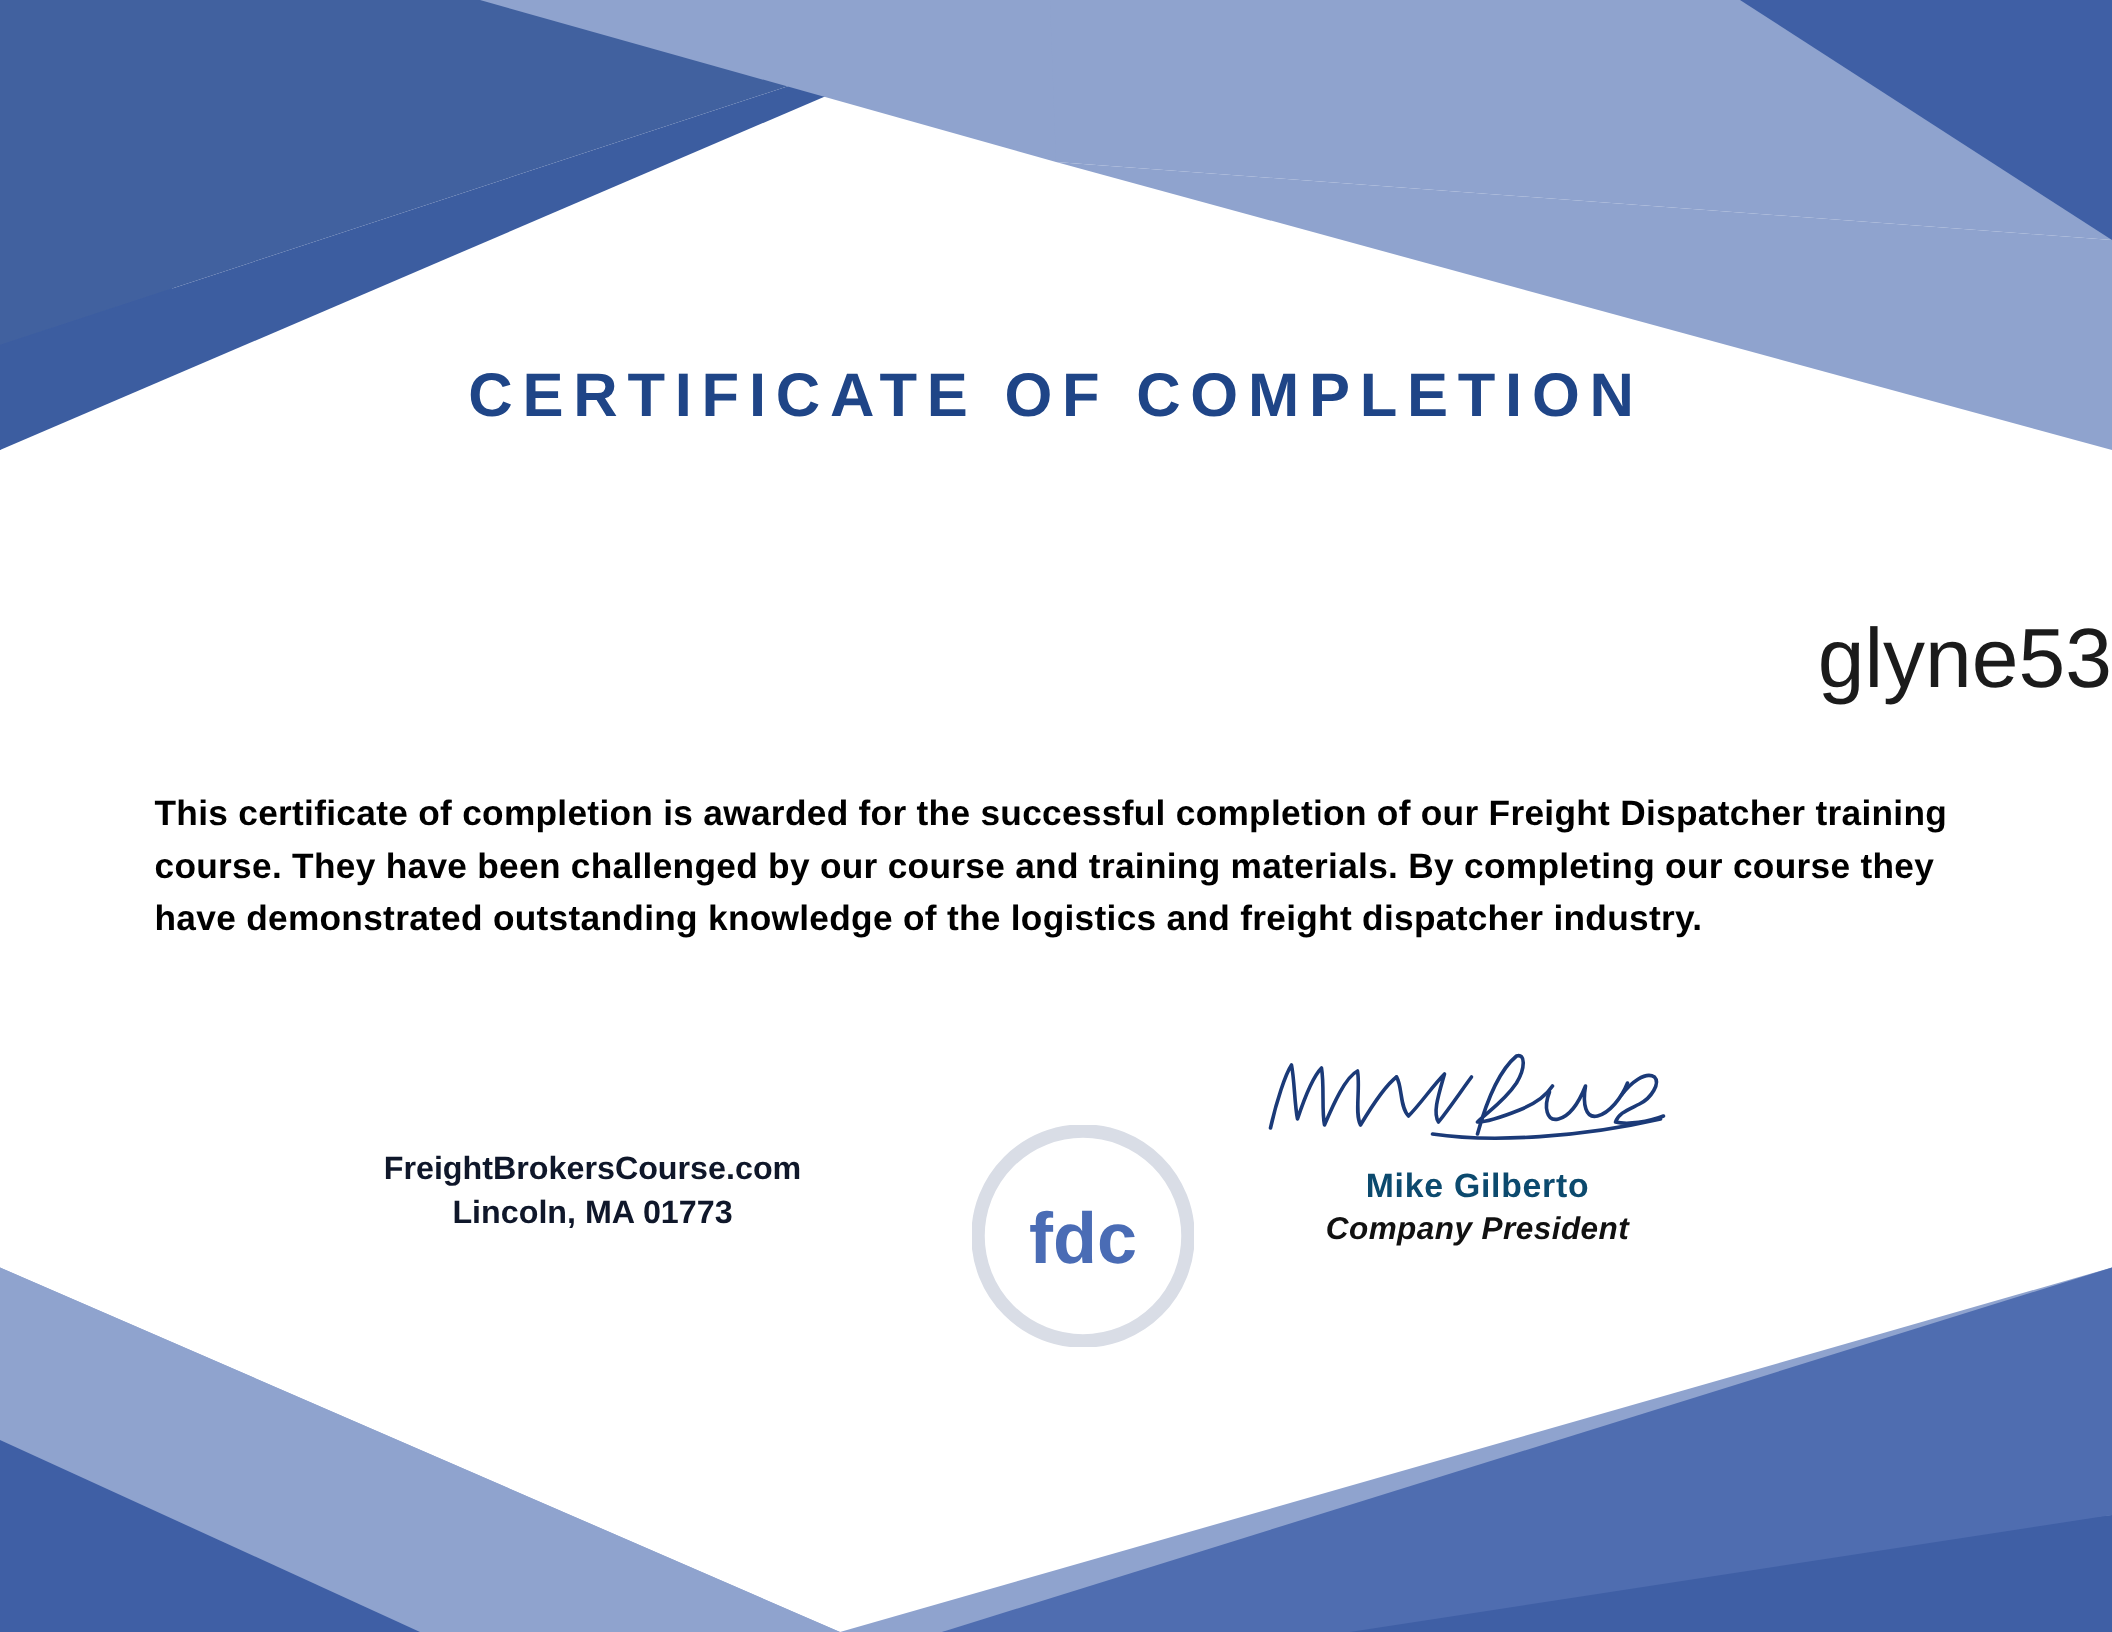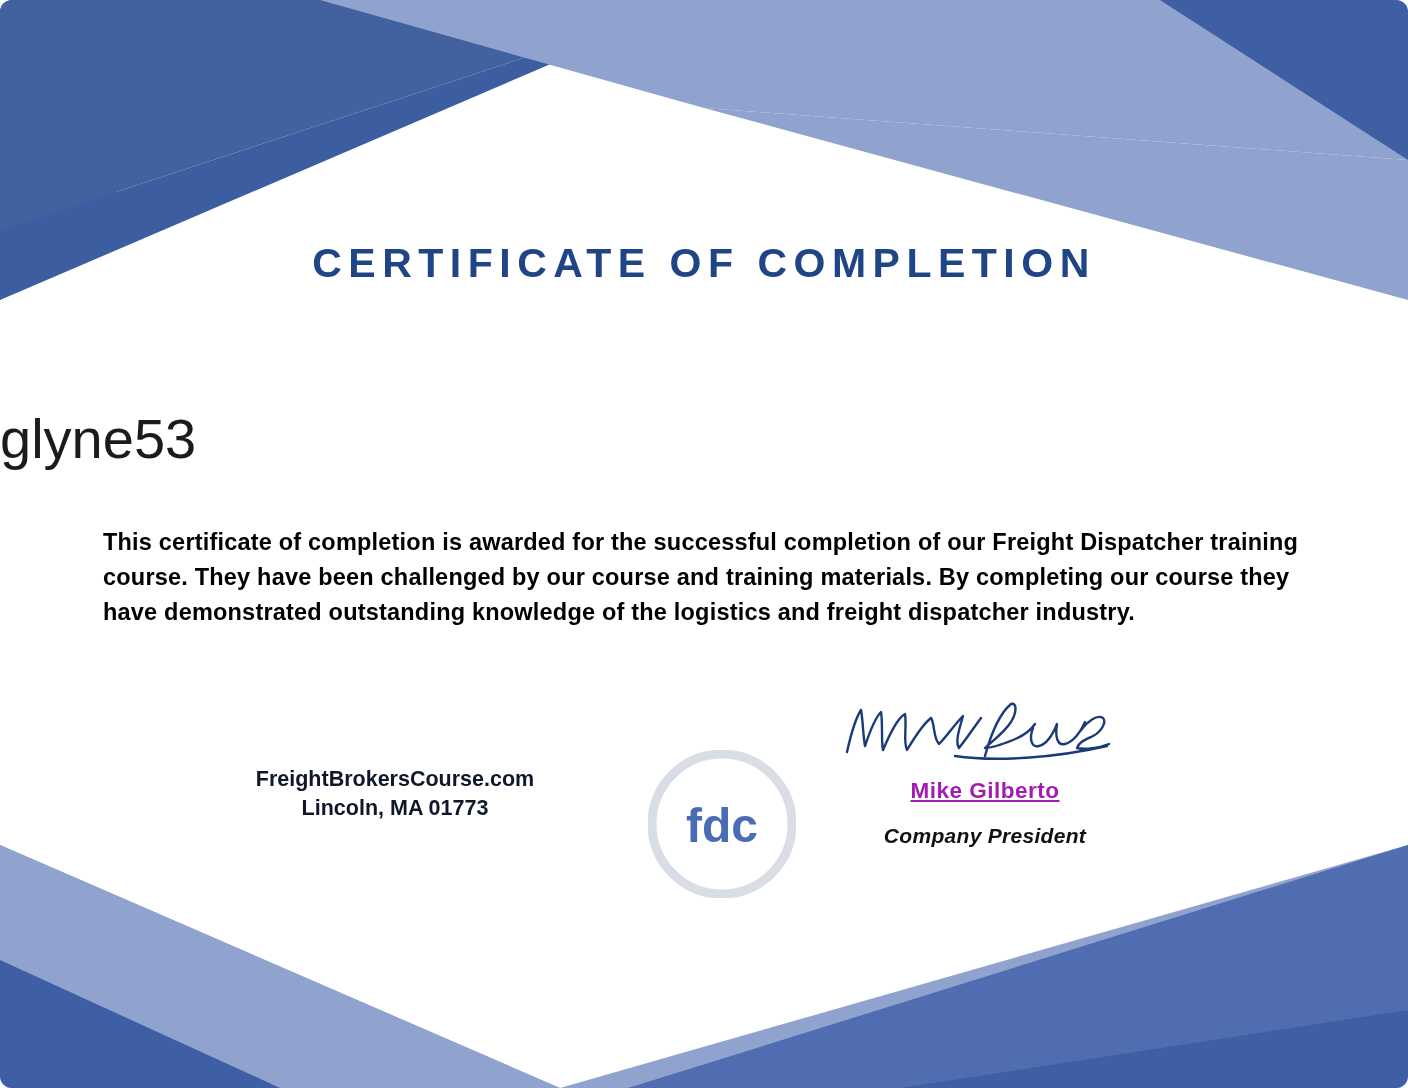--- a/index.html
+++ b/index.html
@@ -9,21 +9,20 @@
   }
   body {
     font-family: "Liberation Sans", sans-serif;
   }
   .certificate {
     position: relative;
     width: 1408px;
     height: 1088px;
     overflow: hidden;
     background: #ffffff;
-    border-radius: 12px;
   }
   .bg-layer {
     position: absolute;
     inset: 0;
     width: 100%;
     height: 100%;
   }
   .content {
     position: absolute;
     inset: 0;
@@ -49,21 +48,21 @@
     font-size: 21.5px;
     font-weight: bold;
     letter-spacing: 4px;
     color: #16335e;
   }
   .recipient {
     position: absolute;
     top: 406px;
     left: 0;
     width: 100%;
-    text-align: left;
+    text-align: right;
     font-size: 56px;
     font-weight: normal;
     color: #1b1b1b;
     font-family: "Liberation Sans", sans-serif;
   }
   .body-text {
     position: absolute;
     top: 525px;
     left: 103px;
     width: 1200px;
@@ -98,32 +97,31 @@
     width: 330px;
     text-align: center;
   }
   .signature-svg {
     display: block;
     margin: 0 auto;
   }
   .signer-name {
     font-size: 22.5px;
     font-weight: bold;
-    color: #a21caf;
+    color: #0c4a6e;
     letter-spacing: 0.5px;
     margin-top: 8px;
-    text-decoration: underline;
   }
   .signer-title {
     font-size: 21px;
     font-weight: bold;
     font-style: italic;
     color: #111111;
     letter-spacing: 0.3px;
-    margin-top: 20px;
+    margin-top: 4px;
   }
   .date {
     position: absolute;
     top: 908px;
     left: 560px;
     width: 330px;
     text-align: center;
     font-size: 22px;
     color: #1b1b1b;
   }

